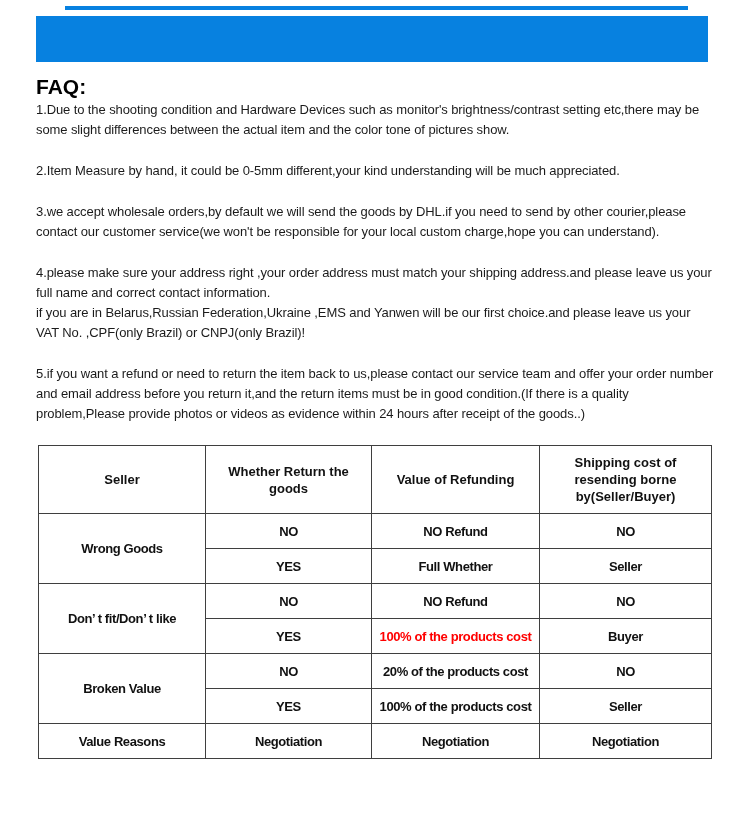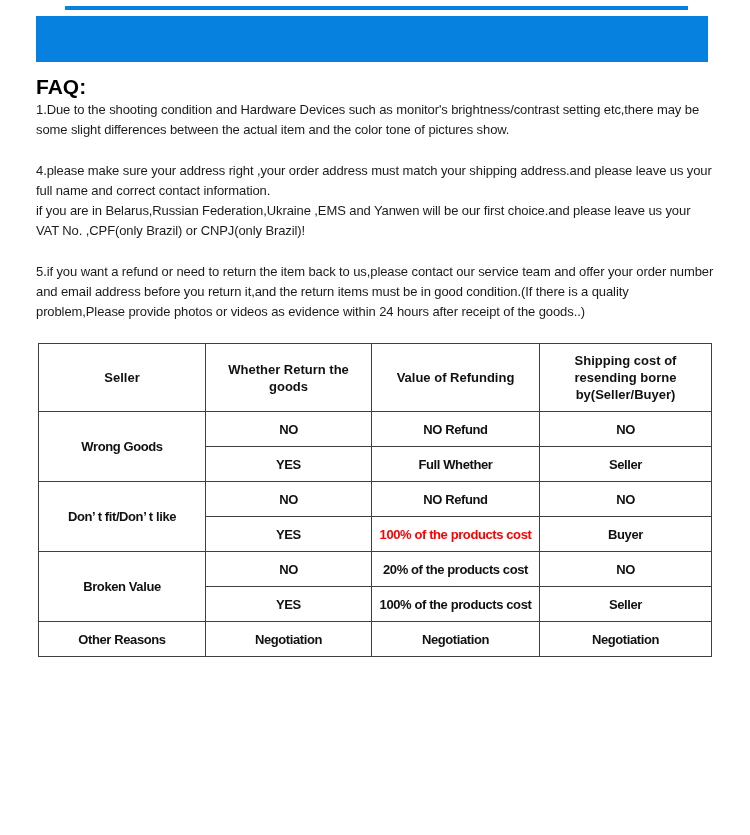--- a/index.html
+++ b/index.html
@@ -80,20 +80,22 @@
 
   <div class="top-line"></div>
 
   <div class="banner"></div>
 
   <div class="content">
 
     <h1 class="faq-heading">FAQ:</h1>
 
     <p class="faq-para">1.Due to the shooting condition and Hardware Devices such as monitor's brightness/contrast setting etc,there may be some slight differences between the actual item and the color tone of pictures show.</p>
+    <p class="faq-para">2.Item Measure by hand, it could be 0-5mm different,your kind understanding will be much appreciated.</p>
+    <p class="faq-para">3.we accept wholesale orders,by default we will send the goods by DHL.if you need to send by other courier,please contact our customer service(we won't be responsible for your local custom charge,hope you can understand).</p>
     <p class="faq-para">4.please make sure your address right ,your order address must match your shipping address.and please leave us your full name and correct contact information.
 if you are in Belarus,Russian Federation,Ukraine ,EMS and Yanwen will be our first choice.and please leave us your VAT No. ,CPF(only Brazil) or CNPJ(only Brazil)!</p>
     <p class="faq-para">5.if you want a refund or need to return the item back to us,please contact our service team and offer your order number and email address before you return it,and the return items must be in good condition.(If there is a quality problem,Please provide photos or videos as evidence within 24 hours after receipt of the goods..)</p>
 
     <table class="policy">
       <colgroup>
           <col class="c1">
           <col class="c2">
           <col class="c3">
           <col class="c4">
@@ -134,21 +136,21 @@
           <td>NO</td>
           <td>20% of the products cost</td>
           <td>NO</td>
         </tr>
         <tr>
           <td>YES</td>
           <td>100% of the products cost</td>
           <td>Seller</td>
         </tr>
         <tr>
-          <td>Other Reasons</td>
+          <td>Value Reasons</td>
           <td>Negotiation</td>
           <td>Negotiation</td>
           <td>Negotiation</td>
         </tr>
       </tbody>
     </table>
 
 
   </div>
 </div>

